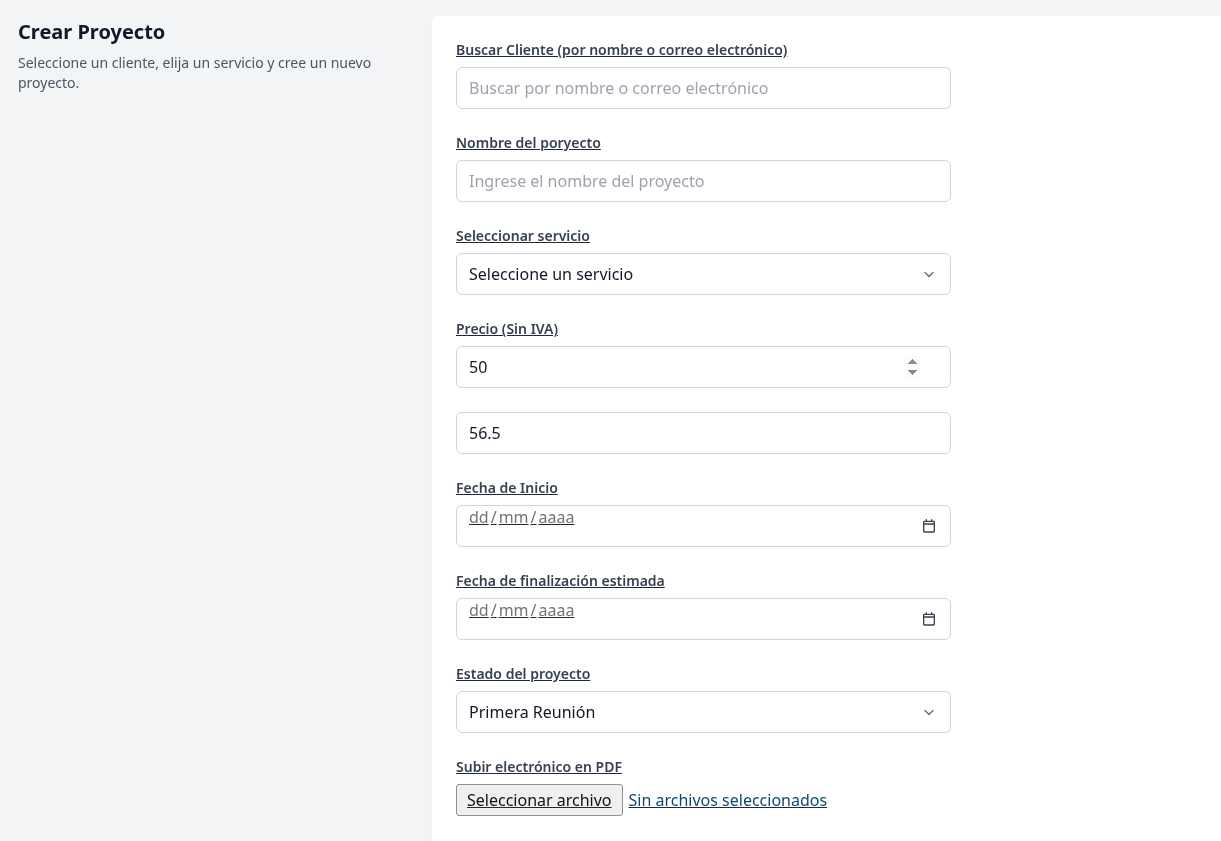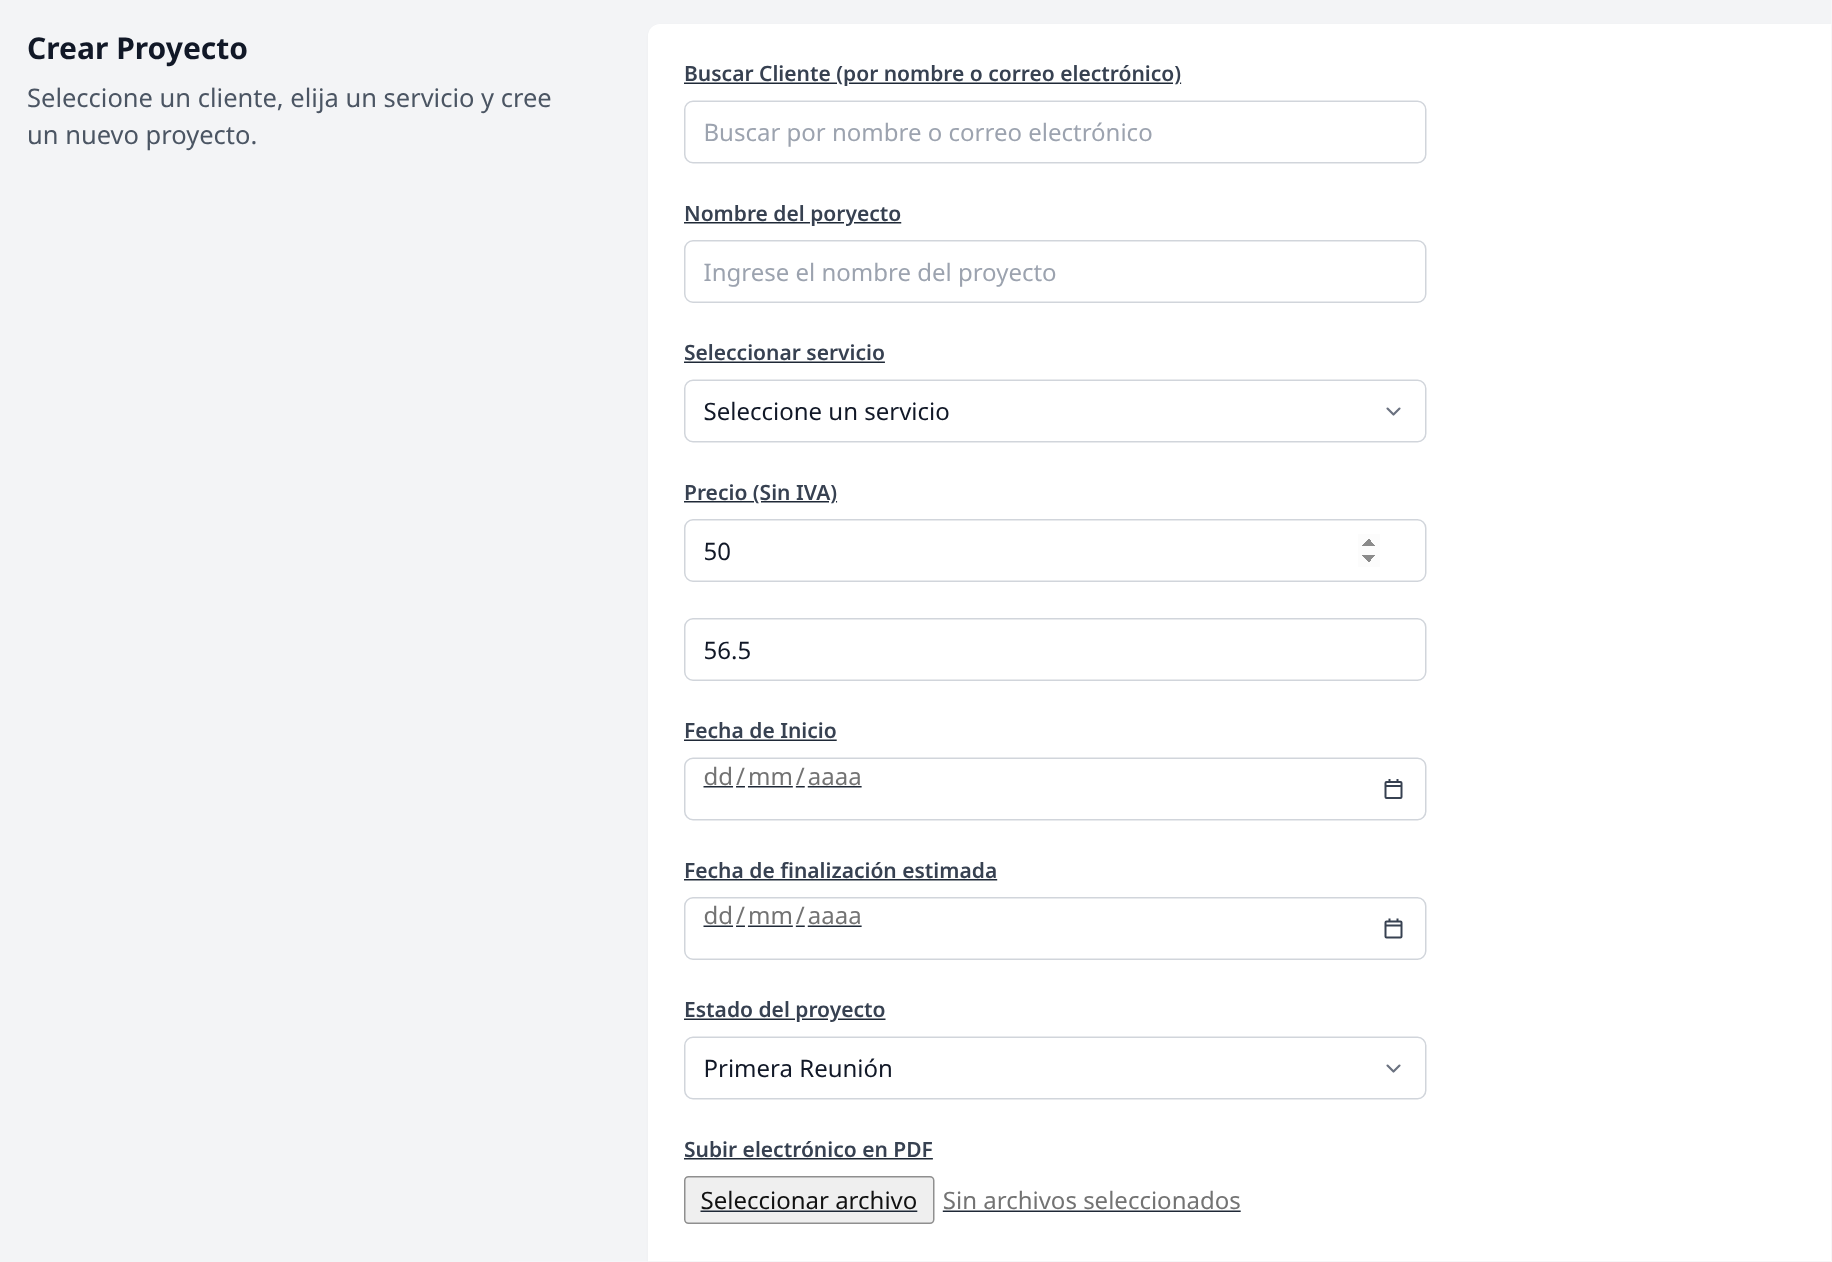--- a/index.html
+++ b/index.html
@@ -27,21 +27,21 @@
 
   .sidebar h1 {
     margin: 0 0 8px 0;
     font-size: 20px;
     font-weight: 700;
     color: #111827;
   }
 
   .sidebar p {
     margin: 0;
-    font-size: 17px;
+    font-size: 14px;
     line-height: 1.45;
     color: #4b5563;
     max-width: 360px;
   }
 
   .main {
     flex: 1;
     background: #ffffff;
     border-radius: 8px 0 0 0;
     margin-top: 16px;
@@ -154,21 +154,21 @@
     font-size: 16px;
     padding: 4px 10px;
     background: #efefef;
     border: 1px solid #8f8f8f;
     border-radius: 3px;
     cursor: pointer;
     color: #111;
   }
 
   .file-status {
-    color: #737373;
+    color: #0c4a6e;
   }
 
   
   input[type=number].control::-webkit-inner-spin-button,
   input[type=number].control::-webkit-outer-spin-button {
     opacity: 1;
   }
 </style>
 </head>
 <body>

